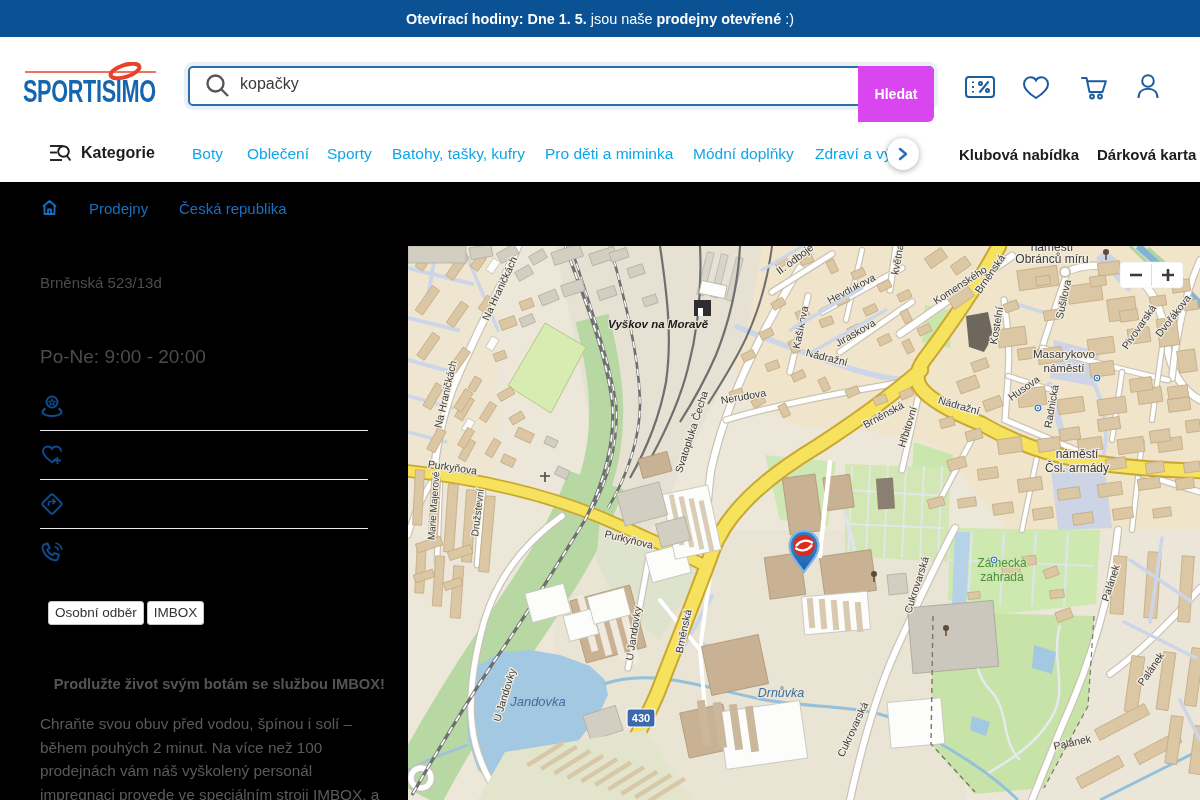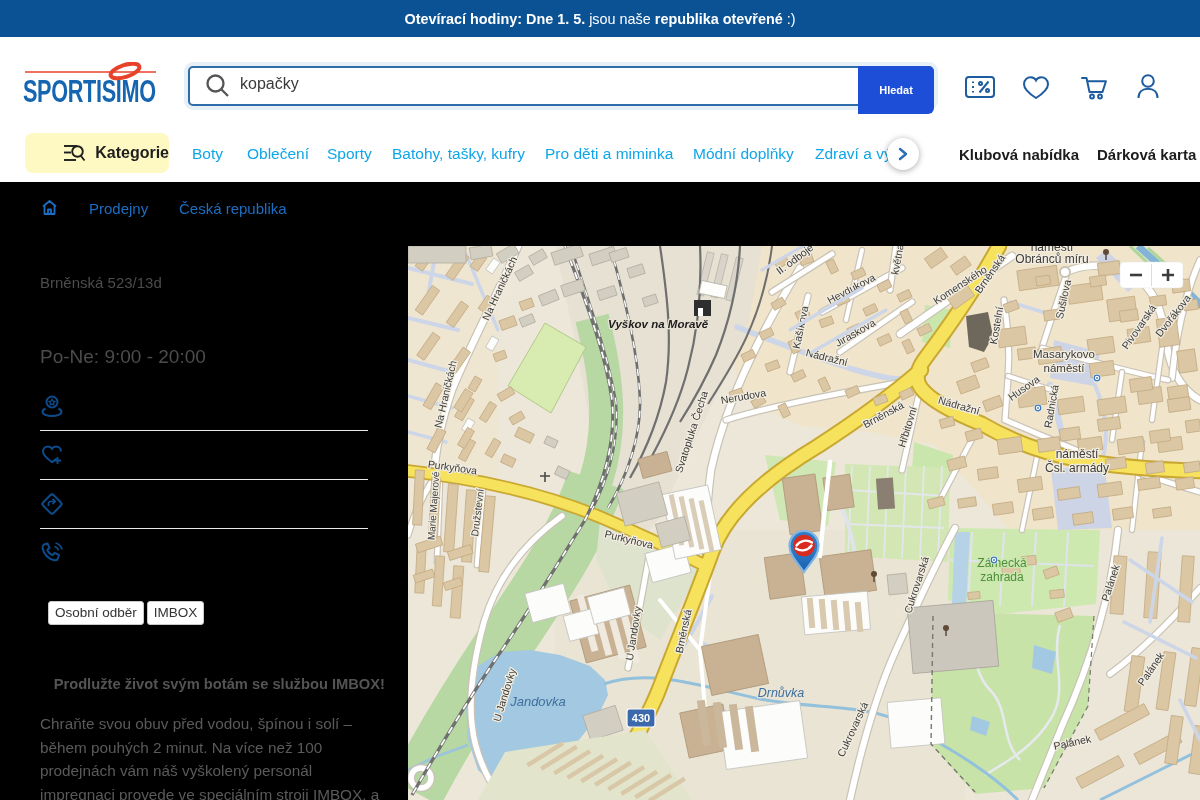--- a/index.html
+++ b/index.html
@@ -3,39 +3,39 @@
 <meta charset="utf-8">
 <style>
   * { margin:0; padding:0; box-sizing:border-box; }
   html,body { width:1200px; height:800px; overflow:hidden; background:#000; }
   body { font-family:"Liberation Sans", sans-serif; position:relative; }
   .abs { position:absolute; }
   .topbar { left:0; top:0; width:1200px; height:37px; background:#0b5295; color:#fff; font-size:14.4px; display:flex; align-items:center; justify-content:center; }
   .header { left:0; top:37px; width:1200px; height:145px; background:#fff; }
   .search { left:188px; top:66px; width:746px; height:40px; background:#fff; border:2px solid #2e6da9; border-radius:5px; box-shadow:0 0 0 4px #e7eff7; }
   .q { left:240px; top:75px; font-size:16px; color:#3a3a3a; }
-  .hledat { left:858px; top:66px; width:76px; height:48px; background:#1d4ed8; color:#fff; font-weight:bold; font-size:11px; border-radius:0 6px 6px 0; display:flex; align-items:center; justify-content:center; }
-  .kat { left:25px; top:133px; width:144px; height:40px; background:#fef9c3; border-radius:8px; display:flex; align-items:center;justify-content:flex-end; }
+  .hledat { left:858px; top:66px; width:76px; height:56px; background:#d946ef; color:#fff; font-weight:bold; font-size:14px; border-radius:0 6px 6px 0; display:flex; align-items:center; justify-content:center; }
+  .kat { left:25px; top:133px; width:144px; height:40px; background:#ffffff; border-radius:8px; display:flex; align-items:center; }
   .kat b { font-size:16px; color:#1d1d1d; }
   .nitem { top:131px; height:46px; display:flex; align-items:center; font-size:15.5px; color:#0ea5e9; white-space:nowrap; }
   .nbold { font-weight:bold; color:#1d1d1d; font-size:15px;margin-left:28px; }
   .navarrow { left:887px; top:138px; width:32px; height:32px; background:#fff; border-radius:50%; box-shadow:0 1px 6px rgba(0,0,0,.35); display:flex; align-items:center; justify-content:center; z-index:5; }
   .crumbs { left:40px; top:198px; width:400px; height:20px; color:#1b6ec2; font-size:15px; white-space:nowrap; }
   .addr { left:40px; top:274px; color:#4c4c4c; font-size:15px; }
   .hours { left:40px; top:346px; color:#4c4c4c; font-size:19px; }
   .sep { left:40px; width:328px; height:1px; background:#ebebeb; }
   .btn { display:inline-block; background:#fff; border:1px solid #c9c9c9; border-radius:3px; color:#333; font-size:13.5px; padding:3px 6px 4px; margin-right:3px; }
   .ihead { left:40px; top:676px; width:345px; color:#545454; font-weight:bold; font-size:14.7px; white-space:nowrap;text-align:right; }
   .ipara { left:40px; top:712px; width:340px; color:#5a5a5a; font-size:15.3px; line-height:23.5px; }
 </style>
 </head>
 <body>
 <div class="abs header"></div>
 <div class="abs topbar">
-    <span><b>Otevírací hodiny: Dne 1. 5.</b>&nbsp;jsou naše&nbsp;<b>republika otevřené</b>&nbsp;:)</span>
+    <span><b>Otevírací hodiny: Dne 1. 5.</b>&nbsp;jsou naše&nbsp;<b>prodejny otevřené</b>&nbsp;:)</span>
   </div>
 
 <svg class="abs" style="left:22px;top:62px" width="150" height="44" viewBox="0 0 150 44">
   <line x1="3" y1="10" x2="134" y2="10" stroke="#e8422a" stroke-width="1.5"></line>
   <ellipse cx="103" cy="9" rx="15" ry="6" fill="none" stroke="#e8422a" stroke-width="4" transform="rotate(-18 103 9)"></ellipse>
   <g transform="translate(1,40) scale(0.7,1)">
       <text x="0" y="0" font-size="31" font-weight="bold" fill="#1565b0" letter-spacing="-0.5" font-family="Liberation Sans, sans-serif">SPORTISIMO</text>
     </g>
 </svg>
 

